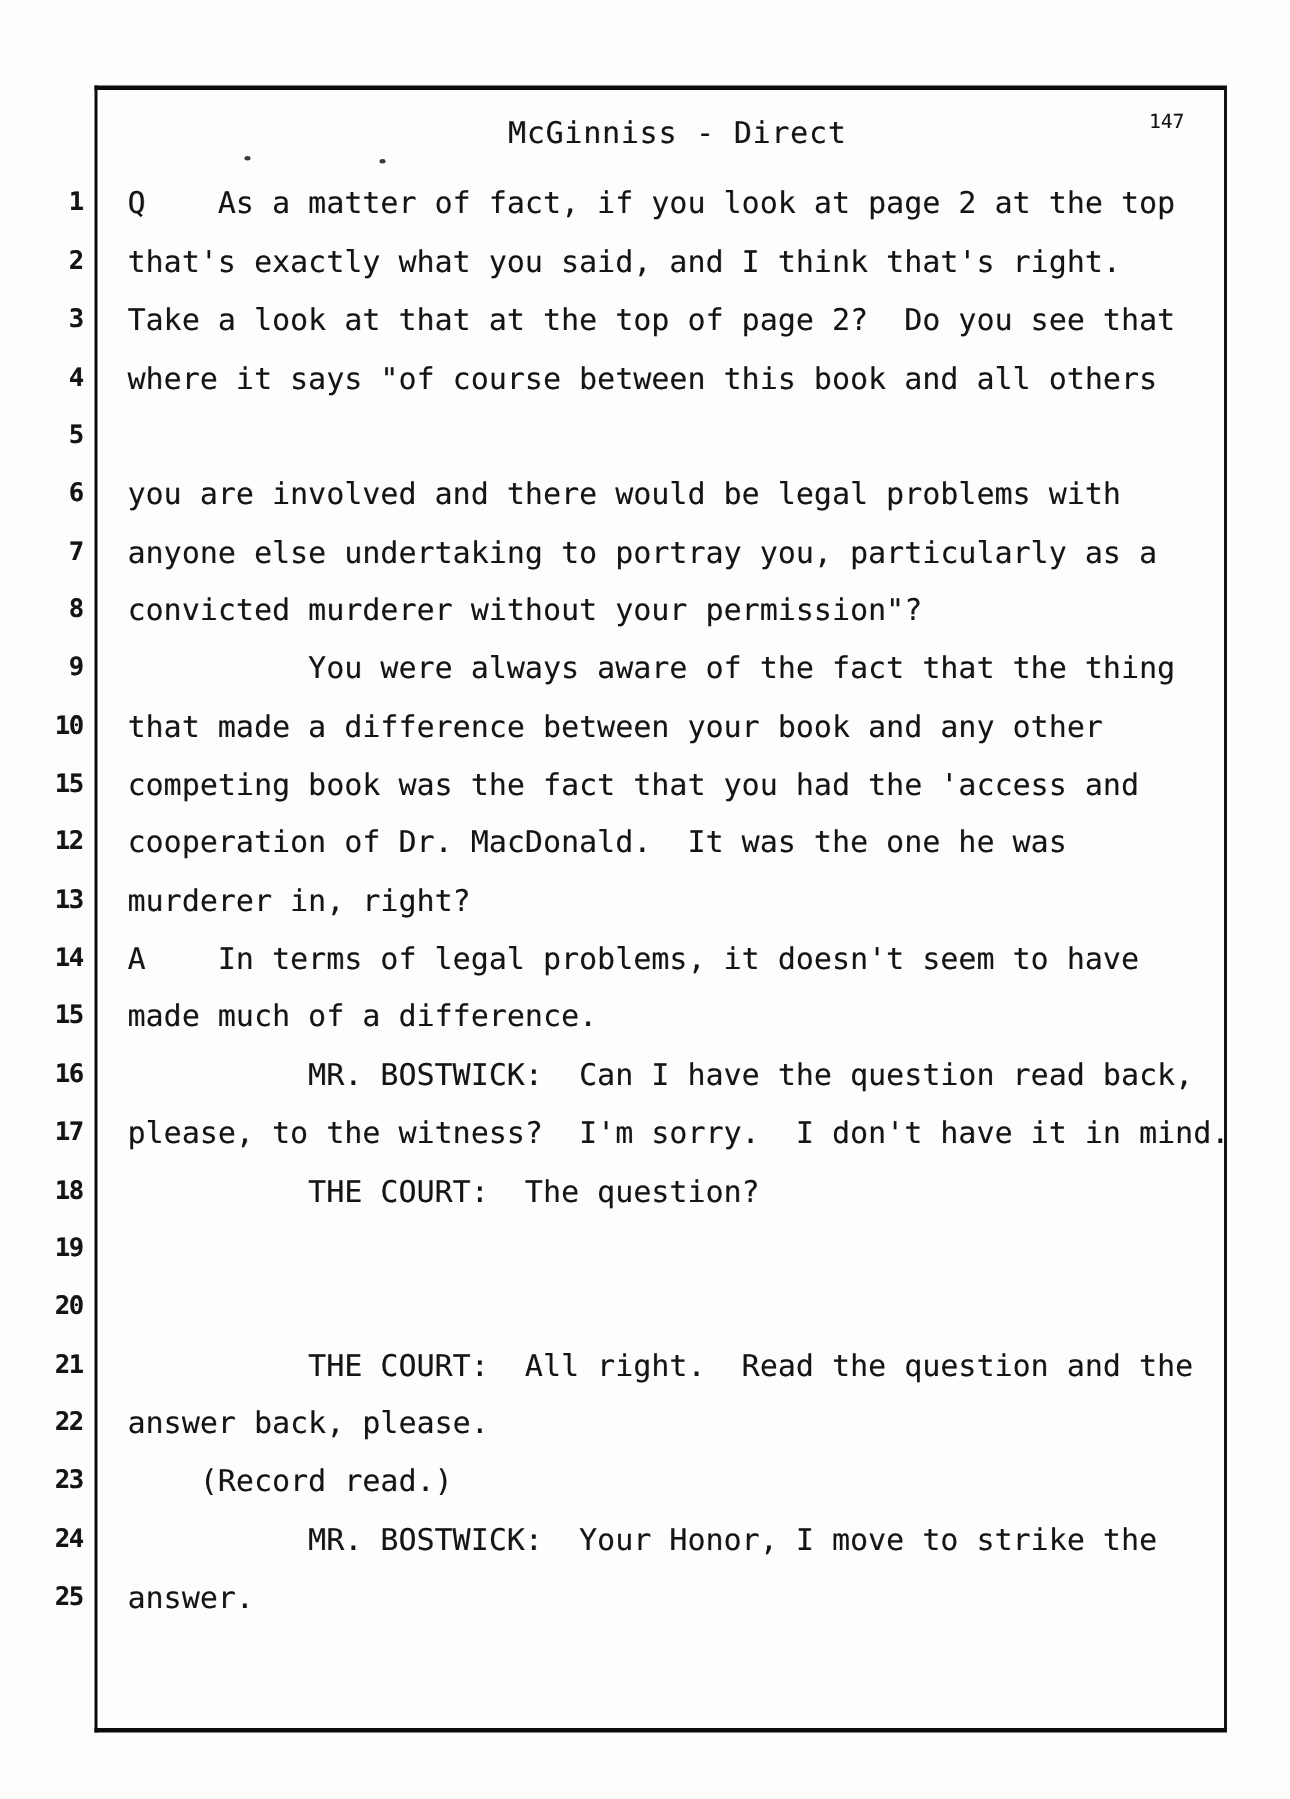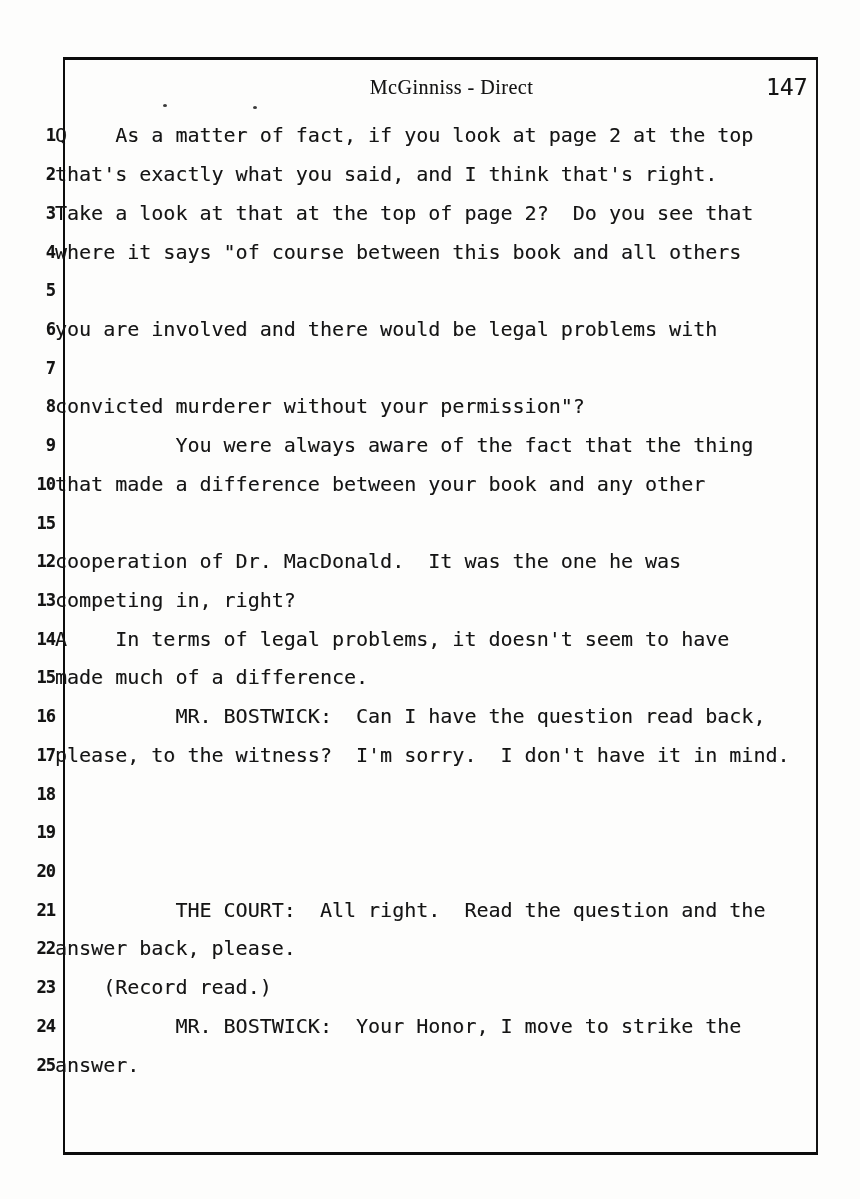--- a/index.html
+++ b/index.html
@@ -34,27 +34,26 @@
     top: 76px;
     left: 63px;
     width: 755px;
     text-align: center;
     padding-left: 22px;
     box-sizing: border-box;
     font-size: 20px;
     letter-spacing: 0.5px;
     white-space: pre;
     text-shadow: 0.3px 0.3px 0 rgba(0,0,0,0.35);
-    font-family: Liberation Serif, serif;
   }
   .page-number {
     position: absolute;
     top: 74px;
     left: 766px;
-    font-size: 23px;
+    font-size: 13px;
     text-shadow: 0.3px 0.3px 0 rgba(0,0,0,0.35);
     text-align: right;
   }
   .lines {
     position: absolute;
     top: 116px;
     left: 0;
     width: 860px;
   }
   .row {
@@ -67,20 +66,21 @@
     flex: none;
     width: 55px;
     text-align: right;
     font-size: 17px;
     font-weight: bold;
     letter-spacing: -1px;
     text-shadow: 0.3px 0.3px 0 rgba(0,0,0,0.4);
   }
   .txt {
     flex: none;
+    margin-left: 30px;
     font-size: 20px;
     text-shadow: 0.3px 0.3px 0 rgba(0,0,0,0.3);
   }
   
   .speck {
     position: absolute;
     width: 4px;
     height: 3px;
     background: #3a3a3a;
     border-radius: 50%;
@@ -101,32 +101,32 @@
   <span class="speck s1"></span>
   <span class="speck s2"></span>
 
   <div class="lines" id="lines">
       <div class="row"><span class="num">1</span><span class="txt">Q    As a matter of fact, if you look at page 2 at the top</span></div>
       <div class="row"><span class="num">2</span><span class="txt">that's exactly what you said, and I think that's right.</span></div>
       <div class="row"><span class="num">3</span><span class="txt">Take a look at that at the top of page 2?  Do you see that</span></div>
       <div class="row"><span class="num">4</span><span class="txt">where it says "of course between this book and all others</span></div>
       <div class="row"><span class="num">5</span></div>
       <div class="row"><span class="num">6</span><span class="txt">you are involved and there would be legal problems with</span></div>
-      <div class="row"><span class="num">7</span></div>
+      <div class="row"><span class="num">7</span><span class="txt">anyone else undertaking to portray you, particularly as a</span></div>
       <div class="row"><span class="num">8</span><span class="txt">convicted murderer without your permission"?</span></div>
       <div class="row"><span class="num">9</span><span class="txt">          You were always aware of the fact that the thing</span></div>
       <div class="row"><span class="num">10</span><span class="txt">that made a difference between your book and any other</span></div>
-      <div class="row"><span class="num">15</span></div>
+      <div class="row"><span class="num">15</span><span class="txt">competing book was the fact that you had the 'access and</span></div>
       <div class="row"><span class="num">12</span><span class="txt">cooperation of Dr. MacDonald.  It was the one he was</span></div>
-      <div class="row"><span class="num">13</span><span class="txt">competing in, right?</span></div>
+      <div class="row"><span class="num">13</span><span class="txt">murderer in, right?</span></div>
       <div class="row"><span class="num">14</span><span class="txt">A    In terms of legal problems, it doesn't seem to have</span></div>
       <div class="row"><span class="num">15</span><span class="txt">made much of a difference.</span></div>
       <div class="row"><span class="num">16</span><span class="txt">          MR. BOSTWICK:  Can I have the question read back,</span></div>
       <div class="row"><span class="num">17</span><span class="txt">please, to the witness?  I'm sorry.  I don't have it in mind.</span></div>
-      <div class="row"><span class="num">18</span></div>
+      <div class="row"><span class="num">18</span><span class="txt">          THE COURT:  The question?</span></div>
       <div class="row"><span class="num">19</span></div>
       <div class="row"><span class="num">20</span></div>
       <div class="row"><span class="num">21</span><span class="txt">          THE COURT:  All right.  Read the question and the</span></div>
       <div class="row"><span class="num">22</span><span class="txt">answer back, please.</span></div>
       <div class="row"><span class="num">23</span><span class="txt">    (Record read.)</span></div>
       <div class="row"><span class="num">24</span><span class="txt">          MR. BOSTWICK:  Your Honor, I move to strike the</span></div>
       <div class="row"><span class="num">25</span><span class="txt">answer.</span></div>
     </div>
 </div>
 

